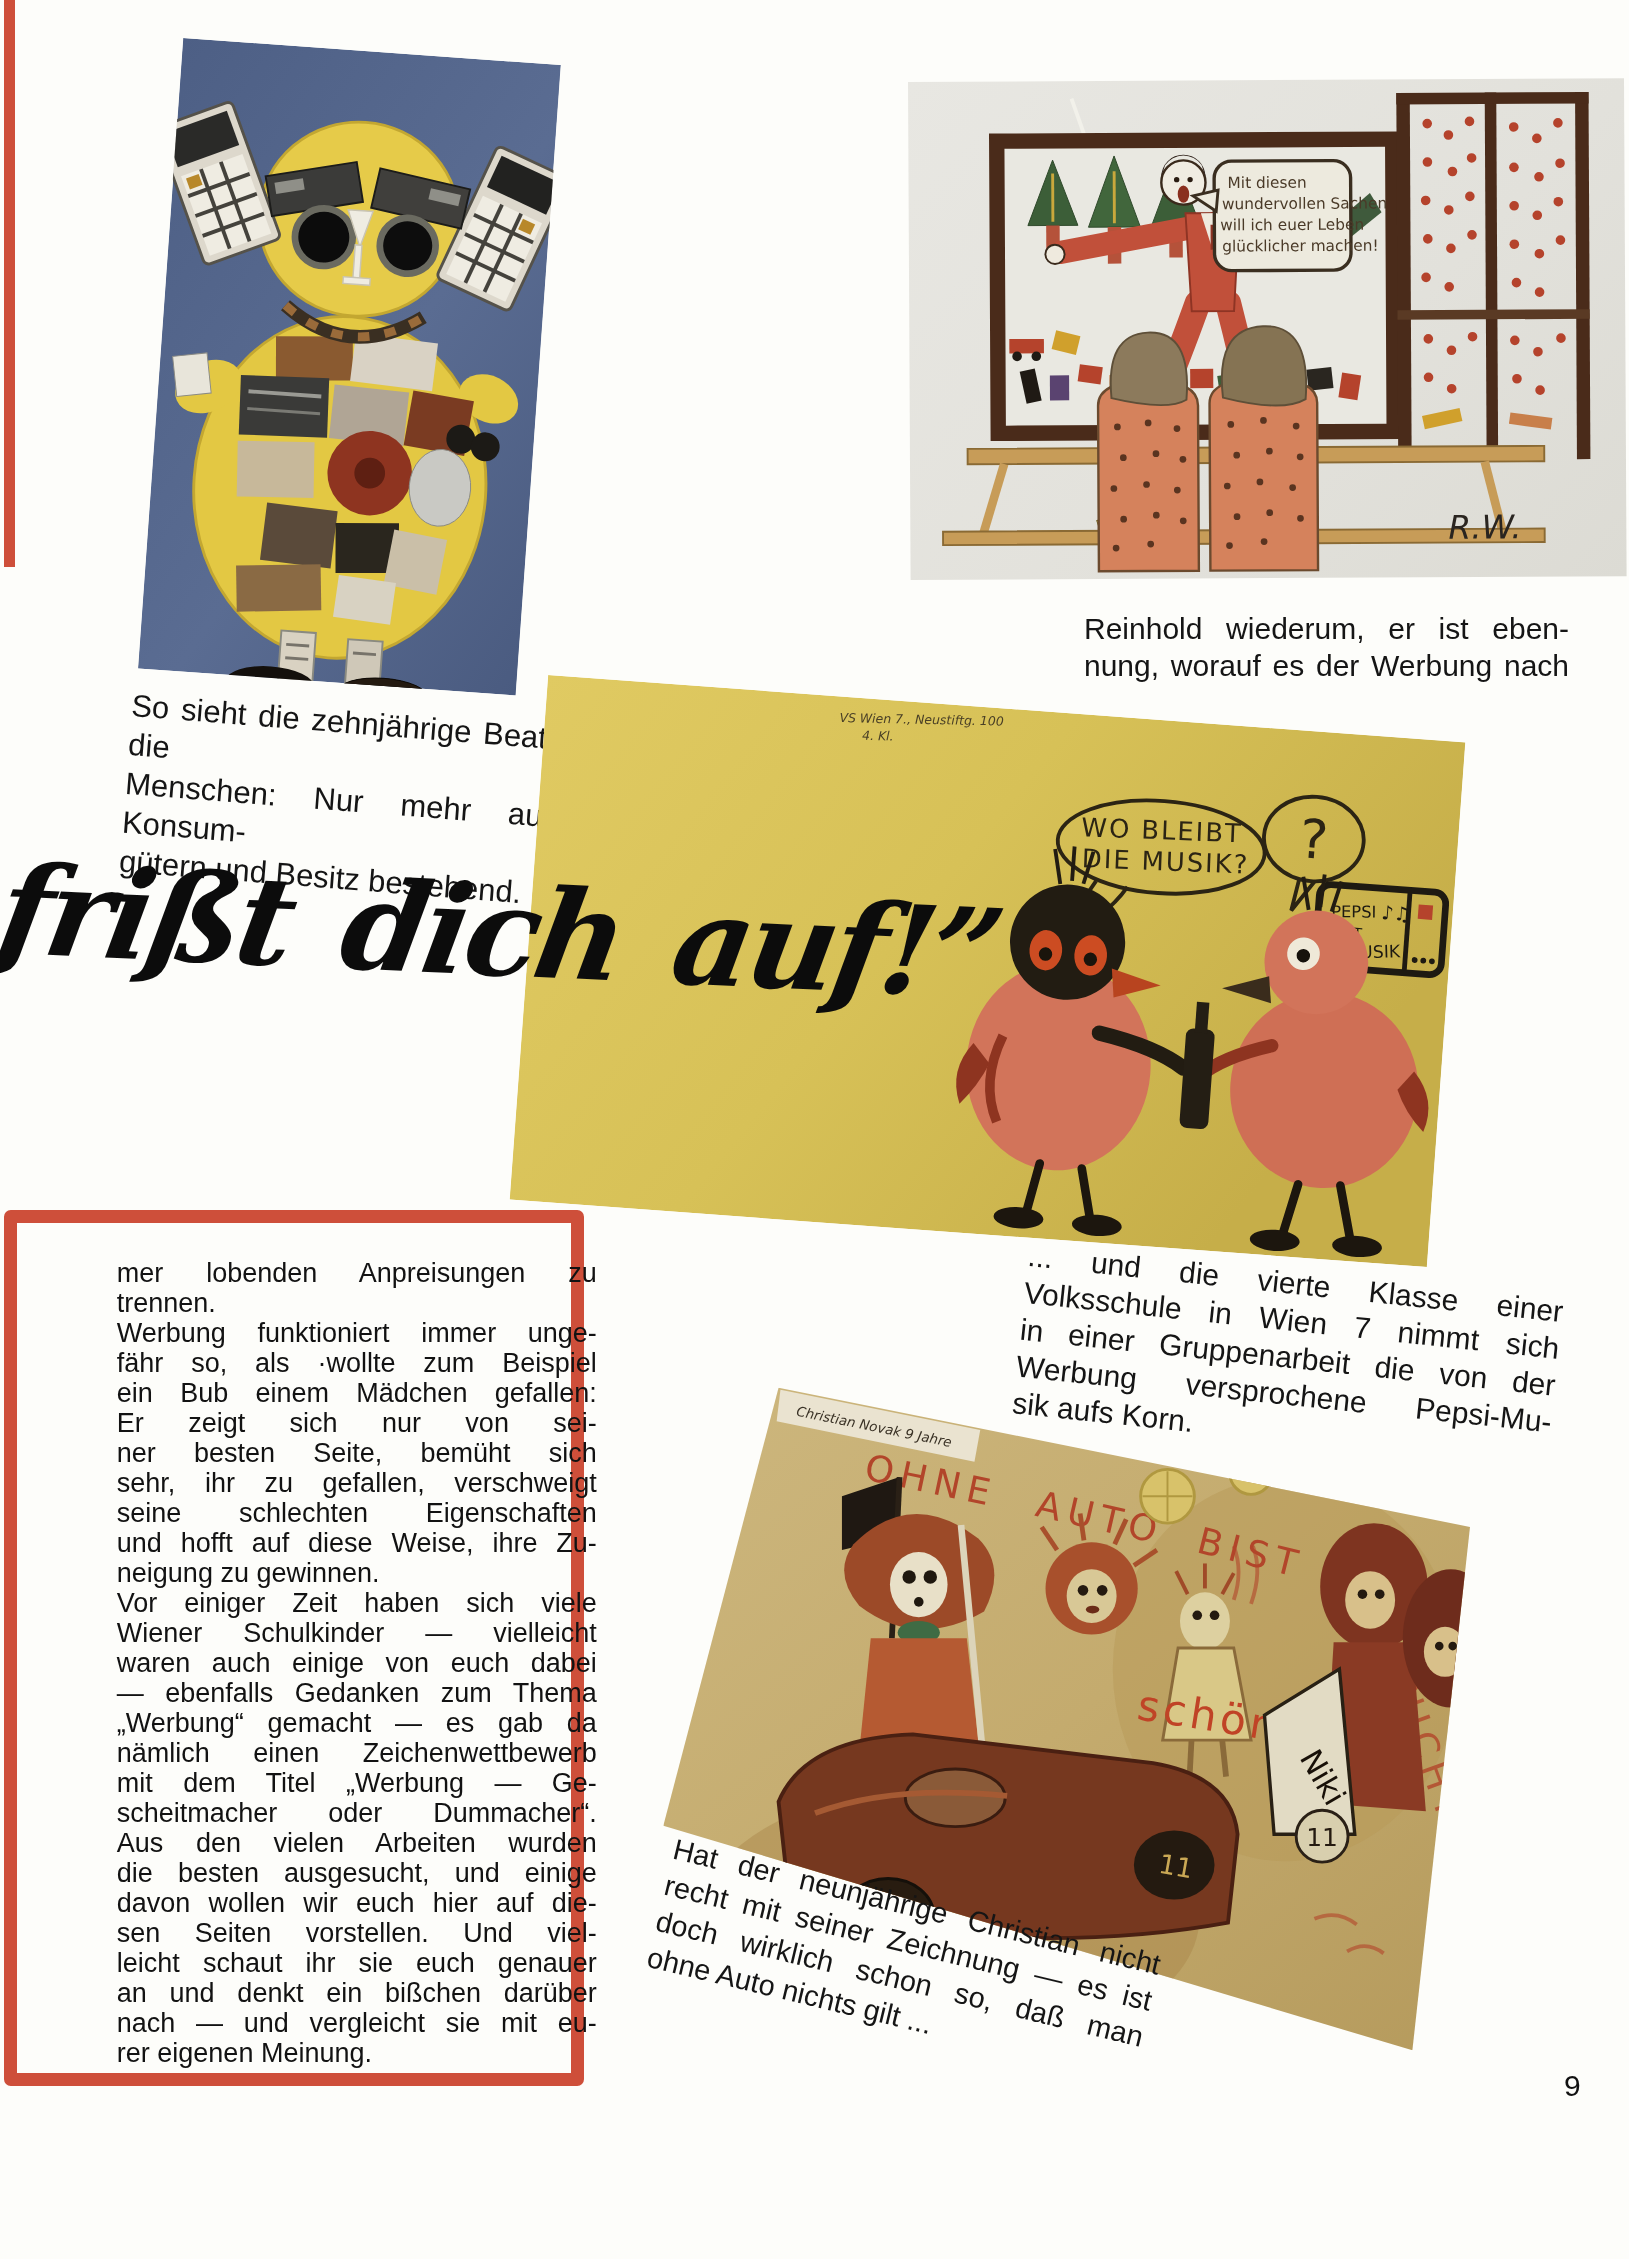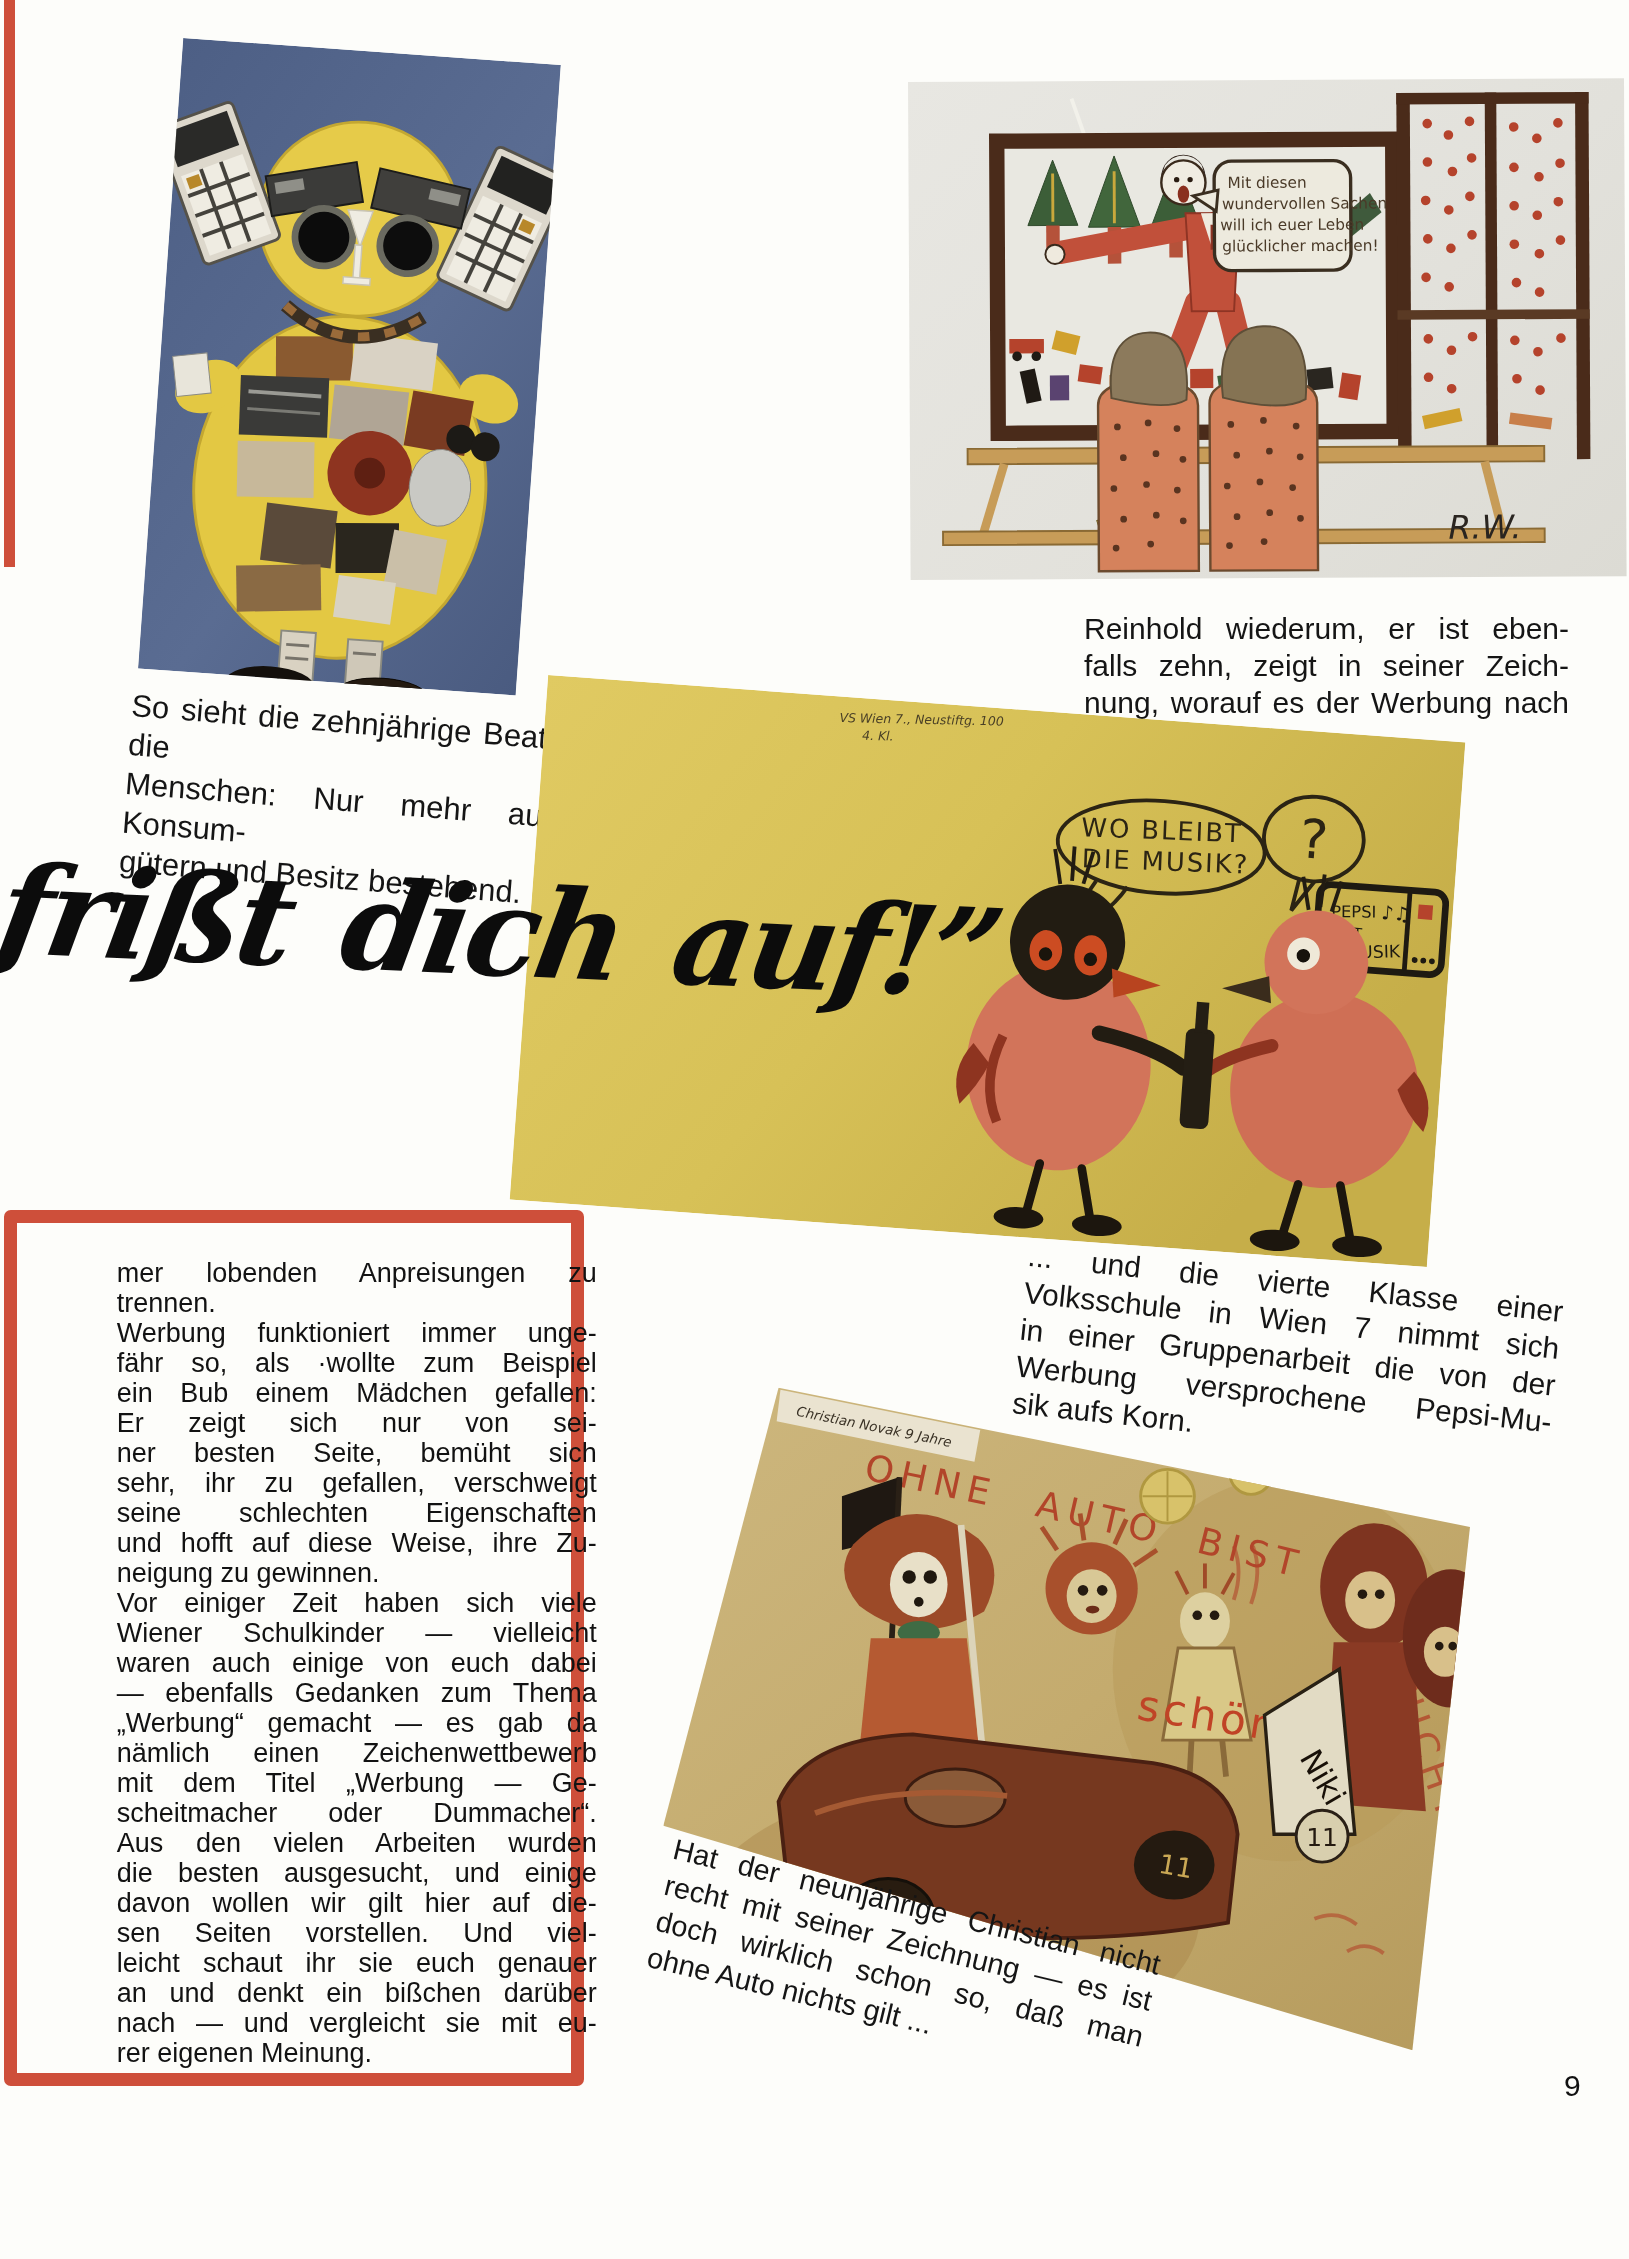--- a/index.html
+++ b/index.html
@@ -323,21 +323,20 @@
           </g>
         <path d="M 326,330 q -8,-72 42,-74 q 50,-2 44,76 q -24,14 -86,-2 Z" fill="#857353" stroke="#5e4f38" stroke-width="2"></path>
       </g>
 
       <text x="560" y="478" font-size="34" font-style="italic" fill="#2a2520" font-family="DejaVu Serif, serif">R.W.</text>
     </svg>
   </div>
 
   <div class="cap cap-std" style="left:1084px;top:584px;width:485px;margin-top:26px;">
     <div class="ln">Reinhold wiederum, er ist eben-</div>
-    <div class="ln">falls zehn, zeigt in seiner Zeich-</div>
     <div class="ln">nung, worauf es der Werbung nach</div>
   </div>
 
   <div class="photo" style="left:548px;top:675px;width:920px;height:526px;transform:rotate(4.2deg);">
     <svg width="920" height="526" viewBox="0 0 958 548">
       <defs>
         <linearGradient id="yel" x1="0" y1="0" x2="1" y2="0.4">
           <stop offset="0" stop-color="#e0ca62"></stop>
             <stop offset="0.5" stop-color="#d7c157"></stop>
             <stop offset="1" stop-color="#c6ae49"></stop>
@@ -455,21 +454,21 @@
       <div class="ln">Vor einiger Zeit haben sich viele</div>
       <div class="ln">Wiener Schulkinder — vielleicht</div>
       <div class="ln">waren auch einige von euch dabei</div>
       <div class="ln">— ebenfalls Gedanken zum Thema</div>
       <div class="ln">„Werbung“ gemacht — es gab da</div>
       <div class="ln">nämlich einen Zeichenwettbewerb</div>
       <div class="ln">mit dem Titel „Werbung — Ge-</div>
       <div class="ln">scheitmacher oder Dummacher“.</div>
       <div class="ln">Aus den vielen Arbeiten wurden</div>
       <div class="ln">die besten ausgesucht, und einige</div>
-      <div class="ln">davon wollen wir gilt hier auf die-</div>
+      <div class="ln">davon wollen wir euch hier auf die-</div>
       <div class="ln">sen Seiten vorstellen. Und viel-</div>
       <div class="ln">leicht schaut ihr sie euch genauer</div>
       <div class="ln">an und denkt ein bißchen darüber</div>
       <div class="ln">nach — und vergleicht sie mit eu-</div>
       <div class="ln lnl">rer eigenen Meinung.</div>
     </div>
   </div>
 
   <div class="photo" style="left:661px;top:1381px;width:819px;height:678px;">
     <svg width="819" height="678" viewBox="0 0 852 706">

